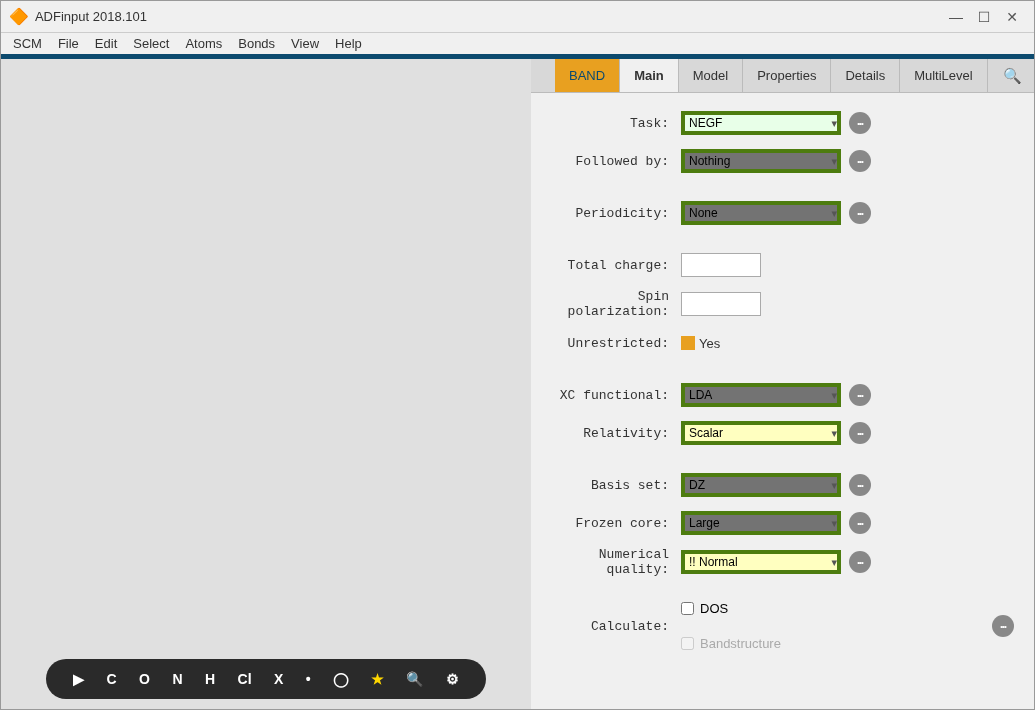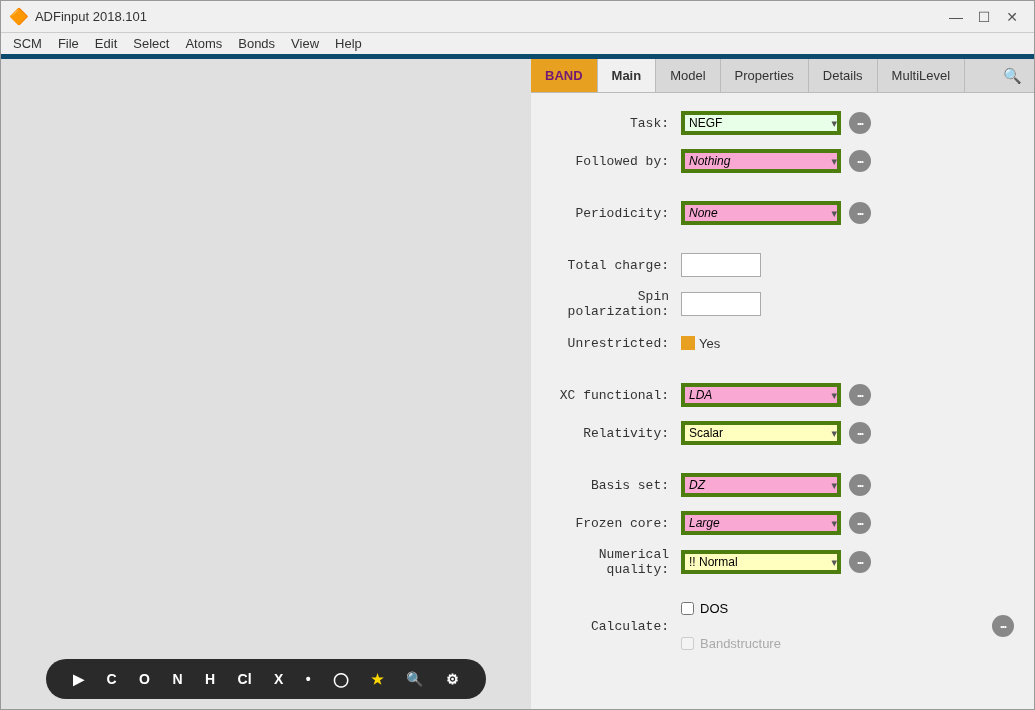--- a/index.html
+++ b/index.html
@@ -116,22 +116,23 @@
       cursor: pointer;
       font-size: 13px;
       color: #333;
       border-right: 1px solid #bbb;
       display: flex;
       align-items: center;
       background: #d8d8d8;
     }
     .tab.active {
       background: #e8a020;
-      color: #701a75;
-      font-weight: bold;
+      color: #0c4a6e;
+      font-weight: normal;
+      margin-left: 24px;
     }
     .tab.active-main {
       background: #f0f0f0;
       font-weight: bold;
     }
     .tab-search {
       margin-left: auto;
       padding: 6px 12px;
       cursor: pointer;
       display: flex;
@@ -191,21 +192,21 @@
       position: absolute;
       right: 4px;
       top: 50%;
       transform: translateY(-50%);
       font-size: 11px;
       pointer-events: none;
       color: #555;
     }
     .select-green { background: #e8ffe8; }
     .select-yellow { background: #ffffc0; }
-    .select-white { background: #f9a8d4; font-style: italic; }
+    .select-white { background: #737373; }
 
     .form-input {
       width: 80px;
       height: 24px;
       border: 1px solid #aaa;
       font-size: 12px;
       padding: 0 4px;
       text-align: right;
     }
 

